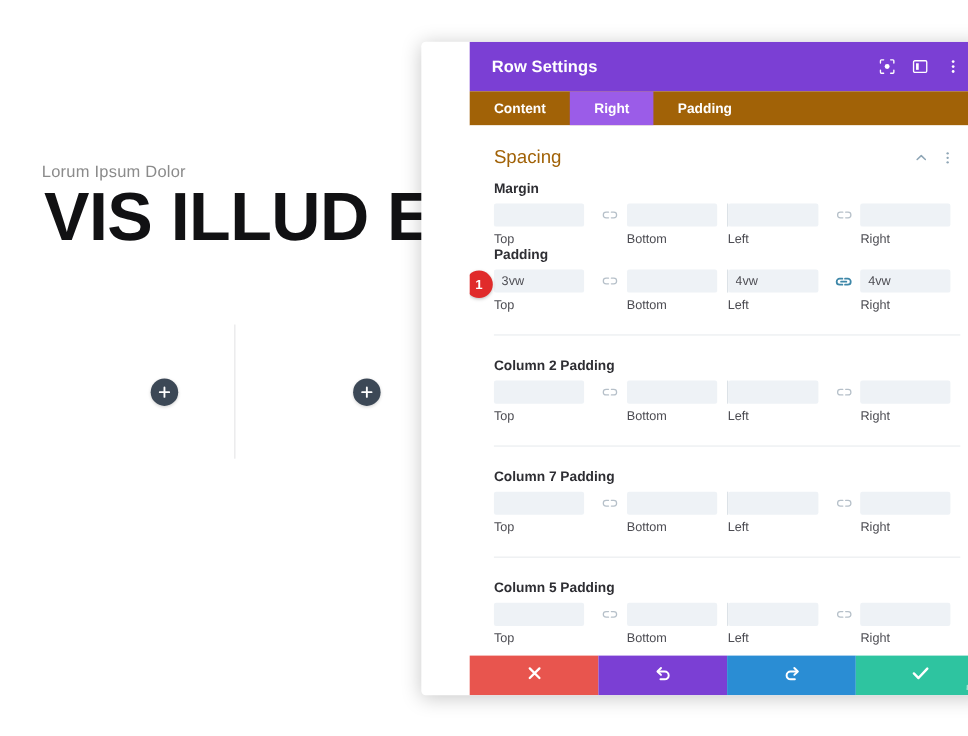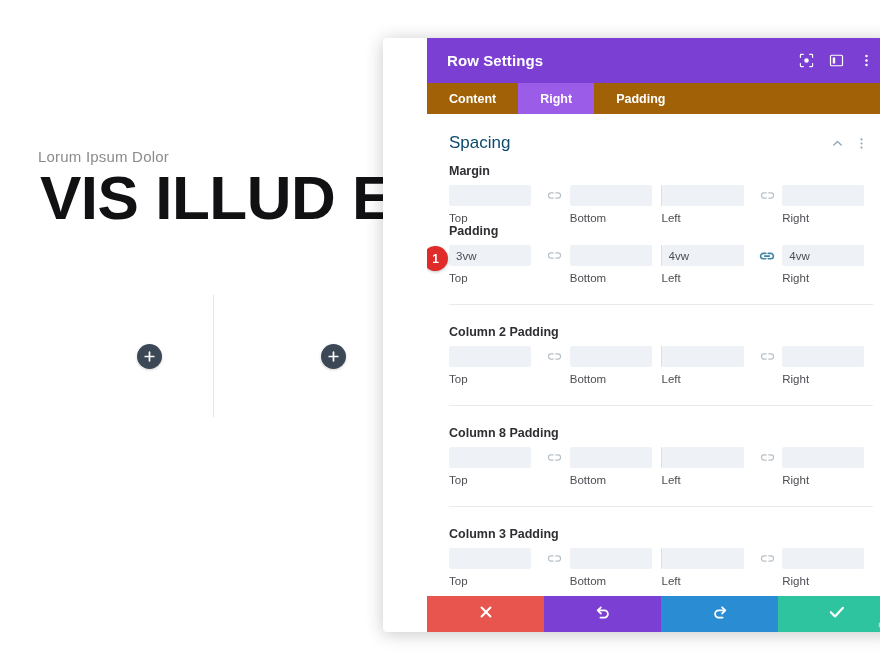--- a/index.html
+++ b/index.html
@@ -179,21 +179,21 @@
     cursor: pointer;
   }
 
   .section-title-row {
     display: flex;
     align-items: center;
     padding: 18px 22px 10px 22px;
   }
   .section-title {
     font-size: 17px;
-    color: #0c4a6e;
+    color: #a16207;
     font-weight: 400;
     flex: 1;
   }
   .sec-icon {
     width: 24px;
     height: 22px;
     display: flex;
     align-items: center;
     justify-content: center;
     cursor: pointer;
@@ -519,21 +519,21 @@
                 <input class="inp" value="" style="">
                 <div class="inp-sub">Right</div>
               </div>
             </div>
           </div>
         </div>
 
         <div class="divider-row"></div>
 
         <div class="field-group" style="margin-top:20px;">
-          <div class="field-label">Column 8 Padding</div>
+          <div class="field-label">Column 7 Padding</div>
           <div class="quad">
             <div class="quad-half">
               <div class="inp-wrap">
                 <input class="inp" value="" style="">
                 <div class="inp-sub">Top</div>
               </div>
               <div class="link-btn">
                 <svg width="15" height="11" viewBox="0 0 16 12">
                   <path d="M6.6 3.2H4.2a2.8 2.8 0 000 5.6h2.4" stroke="#b6c0c9" stroke-width="1.25" fill="none" stroke-linecap="round"></path>
                   <path d="M9.4 3.2h2.4a2.8 2.8 0 010 5.6H9.4" stroke="#b6c0c9" stroke-width="1.25" fill="none" stroke-linecap="round"></path>
@@ -560,21 +560,21 @@
                 <input class="inp" value="" style="">
                 <div class="inp-sub">Right</div>
               </div>
             </div>
           </div>
         </div>
 
         <div class="divider-row"></div>
 
         <div class="field-group" style="margin-top:20px;">
-          <div class="field-label">Column 3 Padding</div>
+          <div class="field-label">Column 5 Padding</div>
           <div class="quad">
             <div class="quad-half">
               <div class="inp-wrap">
                 <input class="inp" value="" style="">
                 <div class="inp-sub">Top</div>
               </div>
               <div class="link-btn">
                 <svg width="15" height="11" viewBox="0 0 16 12">
                   <path d="M6.6 3.2H4.2a2.8 2.8 0 000 5.6h2.4" stroke="#b6c0c9" stroke-width="1.25" fill="none" stroke-linecap="round"></path>
                   <path d="M9.4 3.2h2.4a2.8 2.8 0 010 5.6H9.4" stroke="#b6c0c9" stroke-width="1.25" fill="none" stroke-linecap="round"></path>

